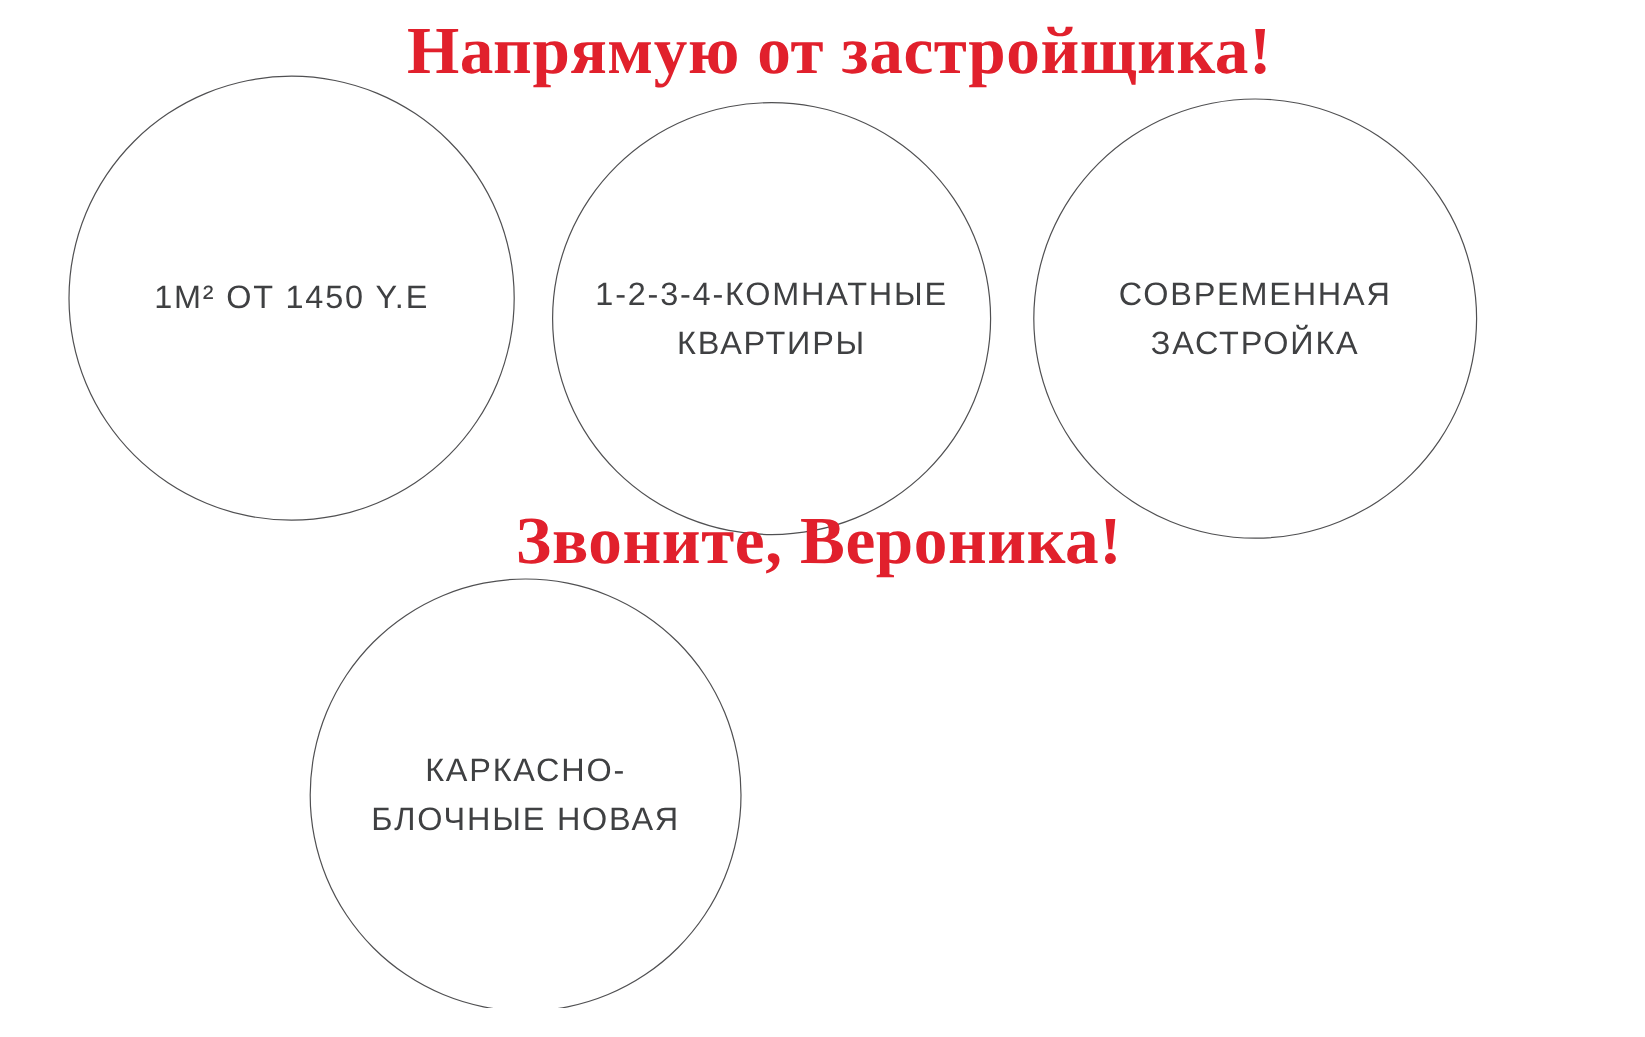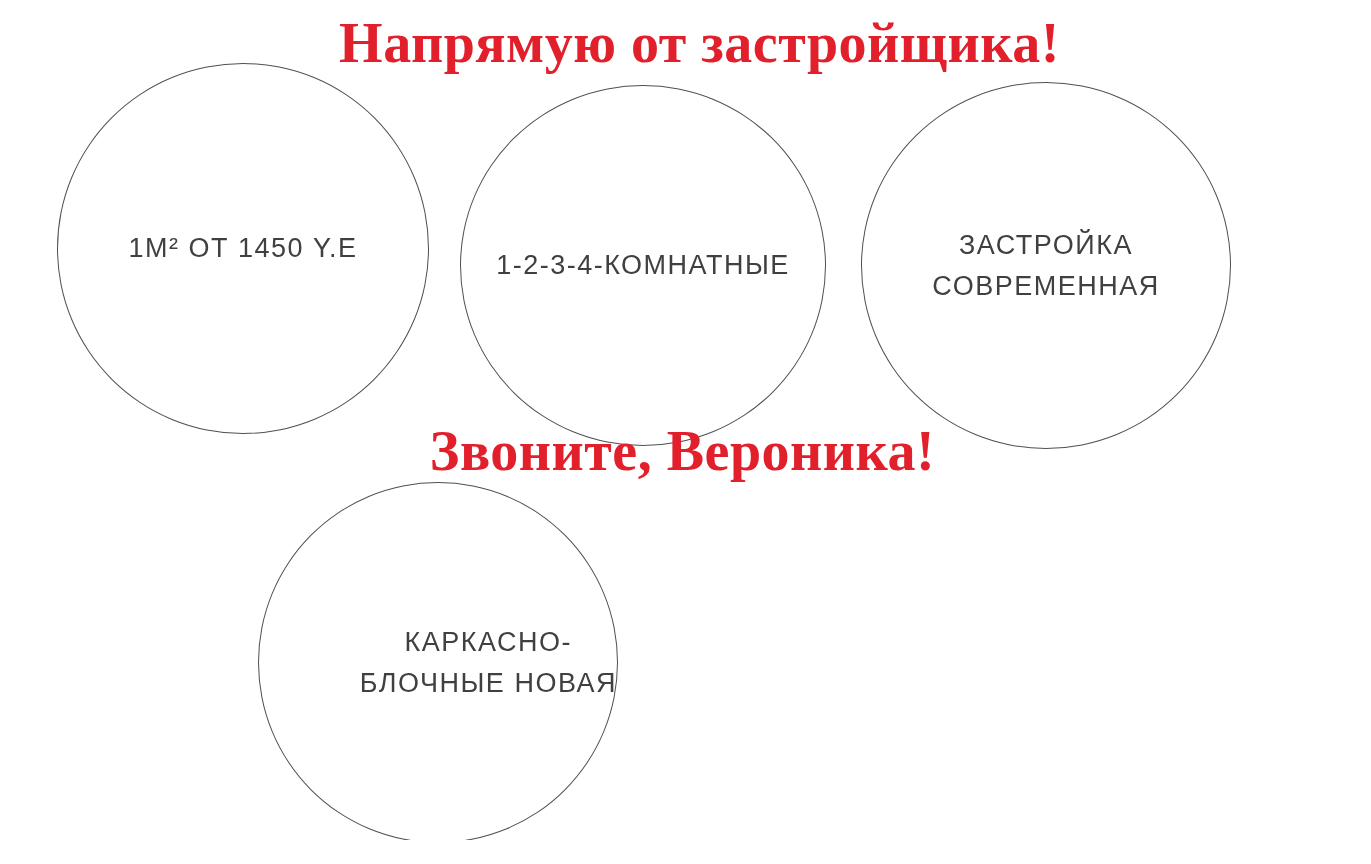--- a/index.html
+++ b/index.html
@@ -42,21 +42,21 @@
     background: #ffffff;
     display: flex;
     align-items: center;
     justify-content: center;
     z-index: 1;
     box-sizing: border-box;
   }
   .c1 { left: 57px;  top: 63px;  width: 372px; height: 371px; }
   .c2 { left: 460px; top: 85px;  width: 366px; height: 361px; }
   .c3 { left: 861px; top: 82px;  width: 370px; height: 367px; }
-  .c4 { left: 258px; top: 482px; width: 360px; height: 361px; justify-content: flex-end; }
+  .c4 { left: 258px; top: 482px; width: 360px; height: 361px; }
   .c5 { left: 660px; top: 479px; width: 369px; height: 366px; }
 
   .circle-text {
     text-align: center;
     color: #3f4042;
     font-size: 27px;
     line-height: 41px;
     letter-spacing: 1.5px;
     font-weight: 400;
   }
@@ -73,27 +73,28 @@
 
   <div class="circle c1">
     <div class="circle-text">
       <span class="line">1М² ОТ 1450 Y.E</span>
     </div>
   </div>
 
   <div class="circle c2">
     <div class="circle-text">
       <span class="line">1-2-3-4-КОМНАТНЫЕ</span>
+      <span class="line">КВАРТИРЫ</span>
     </div>
   </div>
 
   <div class="circle c3">
     <div class="circle-text">
+      <span class="line">СОВРЕМЕННАЯ</span>
       <span class="line">ЗАСТРОЙКА</span>
-      <span class="line">СОВРЕМЕННАЯ</span>
     </div>
   </div>
 
   <div class="circle c4">
     <div class="circle-text">
       <span class="line">КАРКАСНО-</span>
       <span class="line">БЛОЧНЫЕ НОВАЯ</span>
     </div>
   </div>
 

